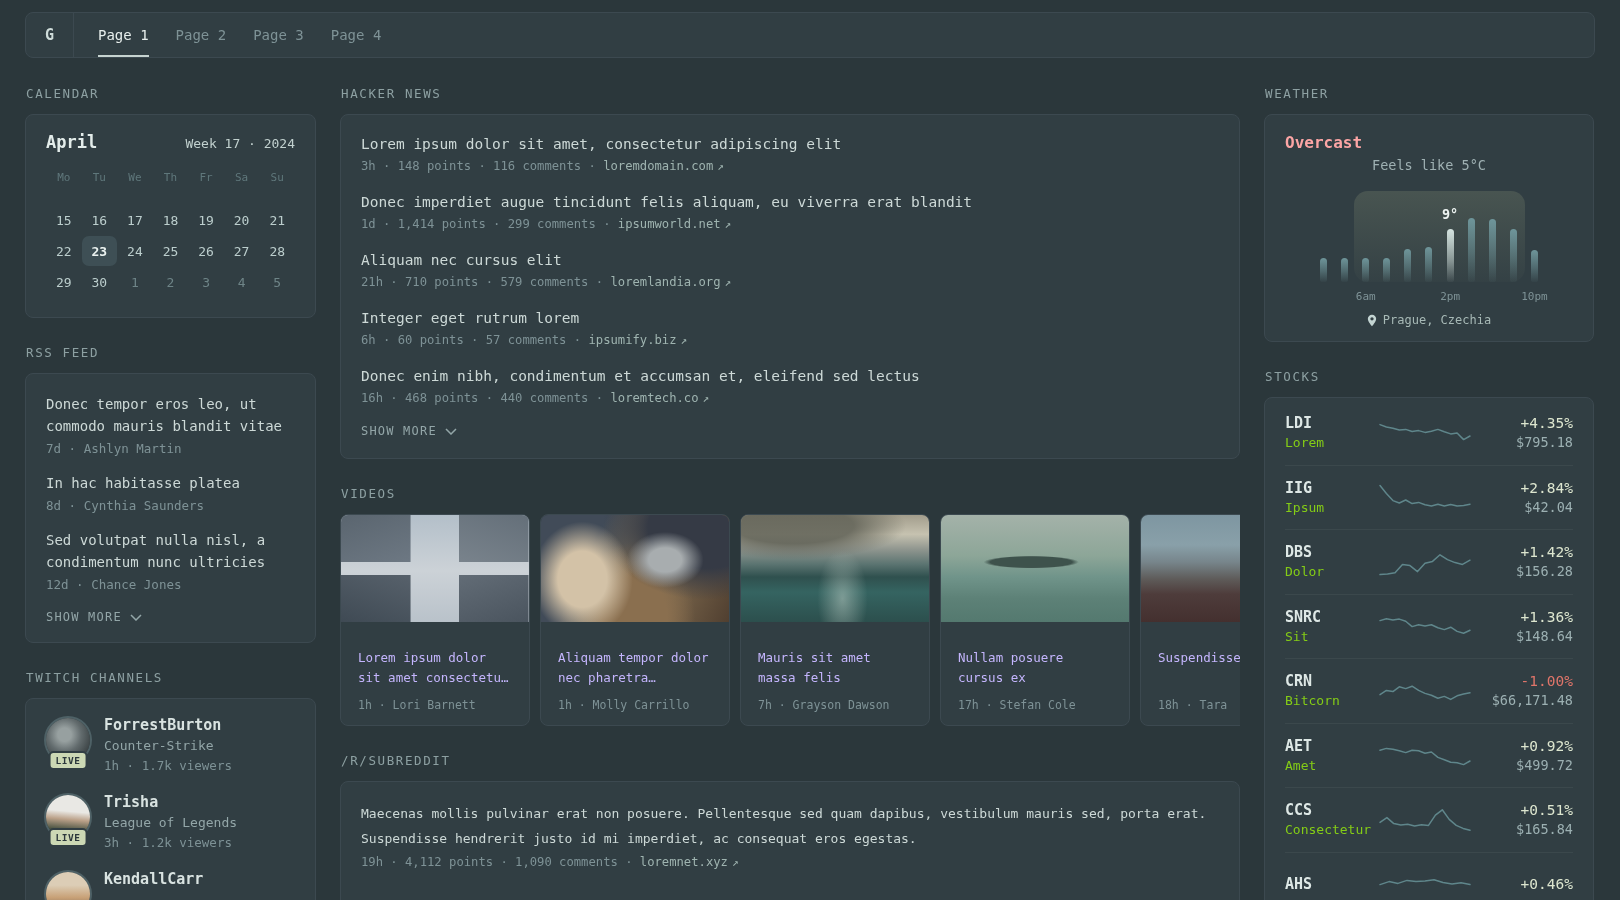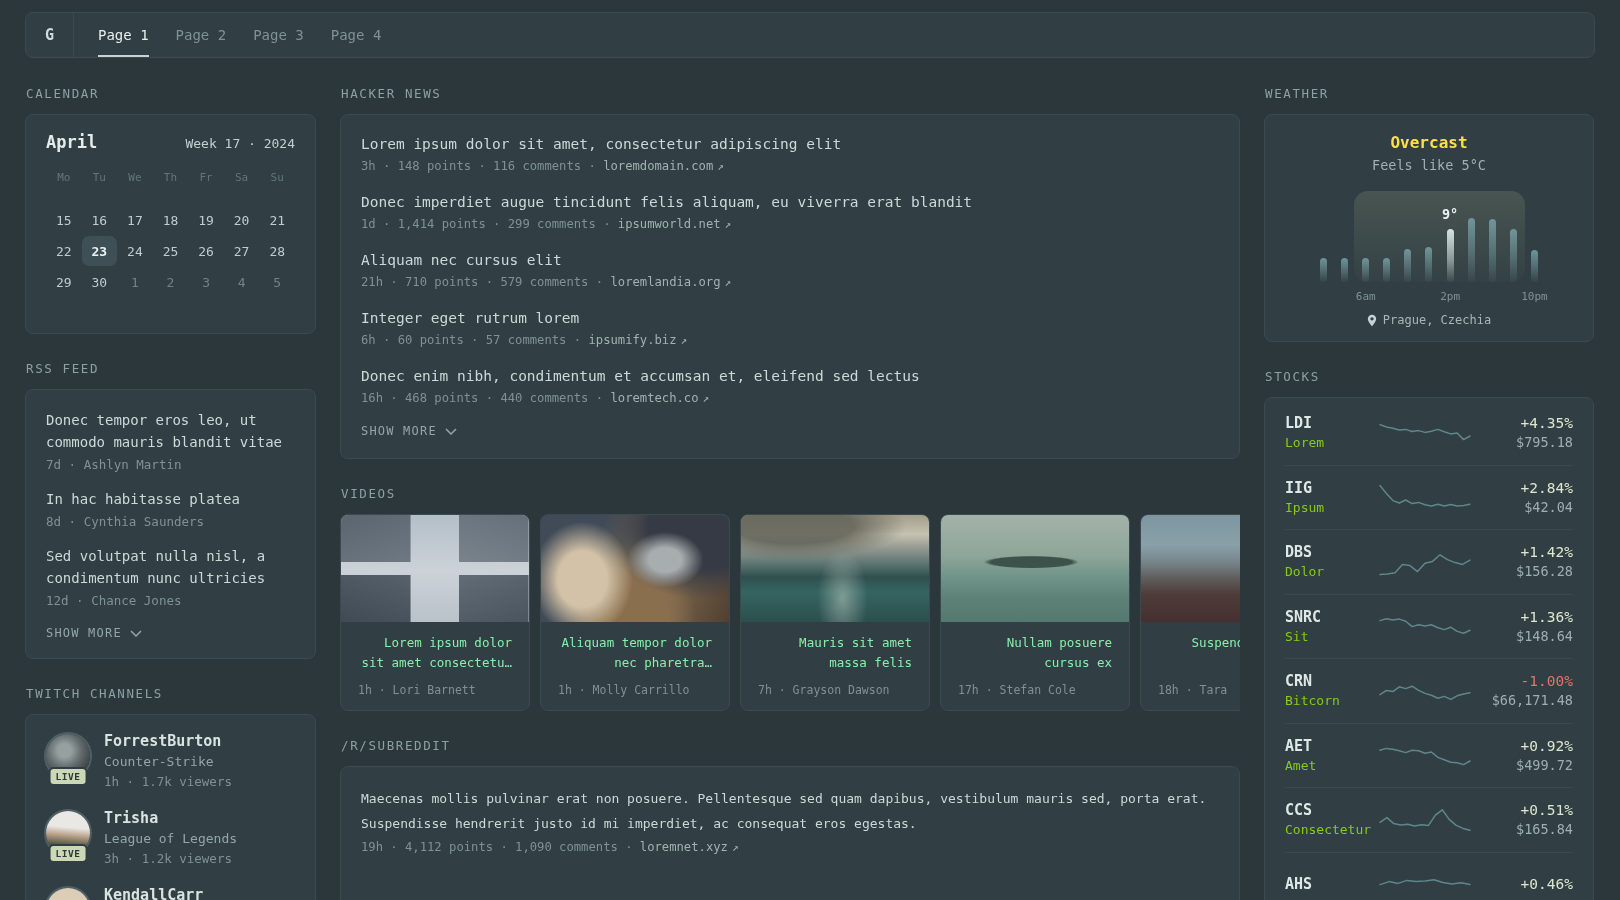--- a/index.html
+++ b/index.html
@@ -28,21 +28,21 @@
   .layout{display:flex;gap:24px;padding:28px 25px 0;}
   .col{display:block;}
   .col-left{width:291px;flex:none;}
   .col-mid{width:900px;flex:none;}
   .col-right{width:330px;flex:none;}
   section + section{margin-top:27px;}
   .wh{font-size:12.5px;font-weight:400;letter-spacing:1.6px;color:#8da0a2;margin:0 0 13px 1px;}
   .card{background:#313e43;border:1px solid #3c4950;border-radius:8px;box-sizing:border-box;}
 
   
-  .cal-card{padding:17px 20px 36px;}
+  .cal-card{padding:17px 20px 20px;}
   .cal-top{display:flex;justify-content:space-between;align-items:baseline;}
   .cal-month{font-size:17px;font-weight:bold;color:#e3ecea;}
   .cal-week{font-size:13px;color:#c2d1cf;}
   .cal-grid{display:grid;grid-template-columns:repeat(7,1fr);text-align:center;}
   .cal-weekdays{margin-top:19px;}
   .cal-wd{font-size:11px;color:#5f777b;}
   .cal-days{margin-top:21px;row-gap:1px;}
   .cal-day{height:30px;display:flex;align-items:center;justify-content:center;
     font-size:13px;color:#bccecd;border-radius:7px;}
   .cal-day.dim{color:#6e8487;}
@@ -105,26 +105,26 @@
   .thumb-sea{background:
     radial-gradient(150px 45px at 28% 10%,rgba(96,97,86,.85) 0 40%,rgba(96,97,86,0) 75%),
     radial-gradient(36px 70px at 54% 78%,rgba(214,226,216,.45),rgba(214,226,216,0) 70%),
     linear-gradient(180deg,#a29d8c 0%,#c6c2b0 18%,#90968f 32%,#5b7471 46%,#2f504e 58%,#356461 72%,#2c4f4d 100%);}
   .thumb-canoe{background:
     radial-gradient(68px 9px at 48% 44%,#3e524c 0 60%,rgba(62,82,76,0) 70%),
     linear-gradient(180deg,#a4b2a9 0%,#8da698 38%,#70948a 58%,#5d8177 78%,#54796f 100%);}
   .thumb-fog{background:
     radial-gradient(20px 40px at 60% 52%,#2c282b 0 55%,rgba(44,40,43,0) 68%),
     linear-gradient(180deg,#7e96a1 0%,#89a0a9 28%,#77858b 44%,#5e5b59 60%,#4e3c3b 74%,#44302f 100%);}
-  .vtitle{padding:11px 17px 0;font-size:12.5px;line-height:20px;color:#86efac;height:40px;overflow:hidden;text-align:right;}
+  .vtitle{padding:26px 17px 0;font-size:12.5px;line-height:20px;color:#c4b5fd;height:40px;overflow:hidden;}
   .vmeta{padding:10px 17px 13px;font-size:11.5px;color:#7e9296;}
 
   
   .weather-card{padding:17px 20px 16px;height:228px;}
-  .w-cond{text-align:center;font-size:16px;font-weight:bold;color:#fde047;line-height:22px;}
+  .w-cond{text-align:left;font-size:16px;font-weight:bold;color:#fca5a5;line-height:22px;}
   .w-feels{text-align:center;font-size:13.5px;color:#9fb1b3;line-height:20px;margin-top:1px;}
   .w-chart{position:relative;width:232px;height:91px;margin:16px auto 0;}
   .w-day{position:absolute;left:41px;width:171px;top:0;bottom:0;border-radius:14px;
     background:linear-gradient(180deg,rgba(214,221,164,.14),rgba(214,221,164,.02));}
   .w-bars{position:absolute;inset:0;display:grid;grid-template-columns:repeat(11,1fr);
     align-items:end;justify-items:center;}
   .wbar{width:7px;border-radius:4px 4px 3px 3px;position:relative;
     background:linear-gradient(180deg,#6e959a 0%,rgba(110,149,154,.5) 55%,rgba(110,149,154,.05) 100%);}
   .wbar.current{background:linear-gradient(180deg,#d5e4e0 0%,rgba(213,228,224,.5) 60%,rgba(213,228,224,.04) 100%);}
   .wtemp{position:absolute;top:-23px;left:50%;transform:translateX(-50%);

